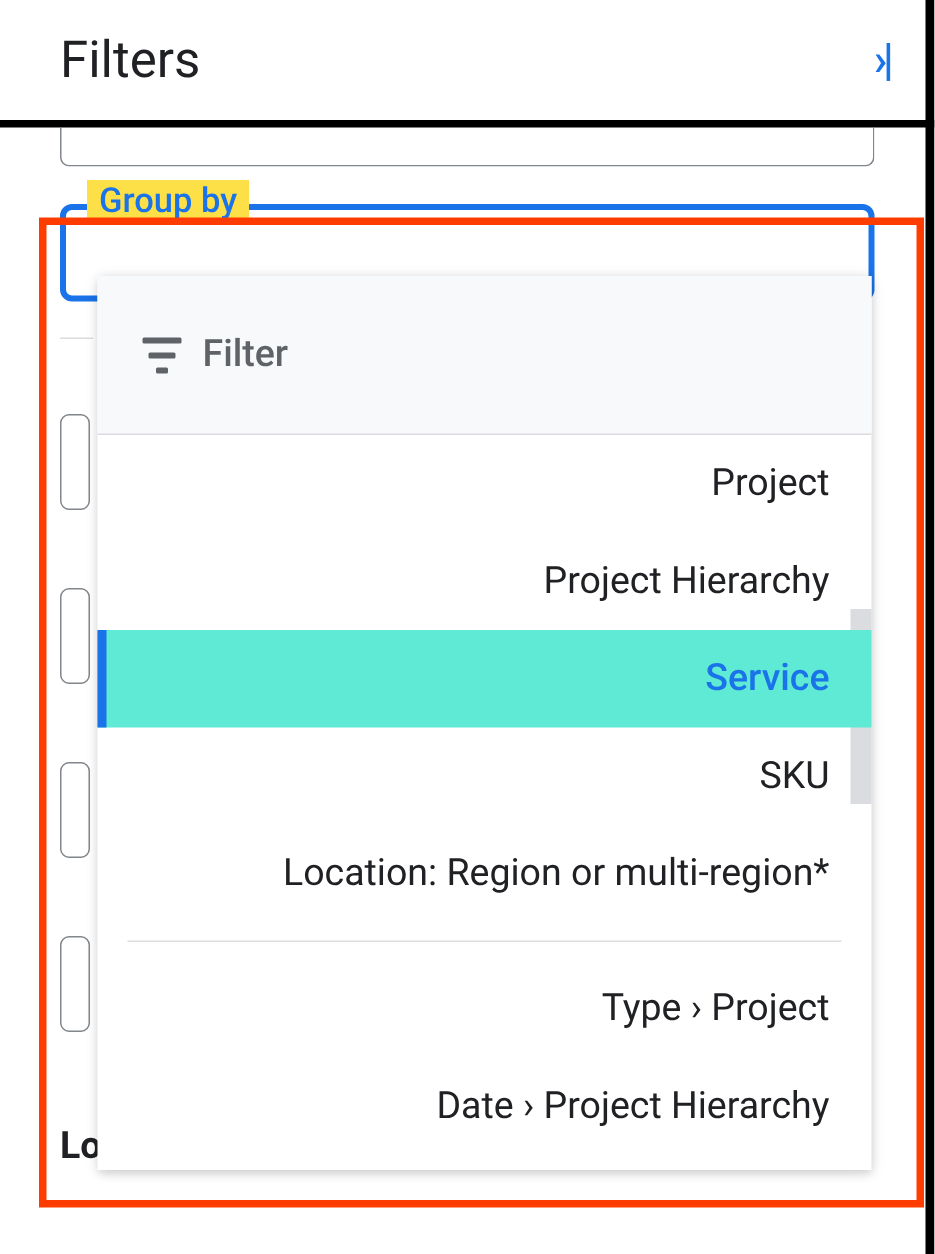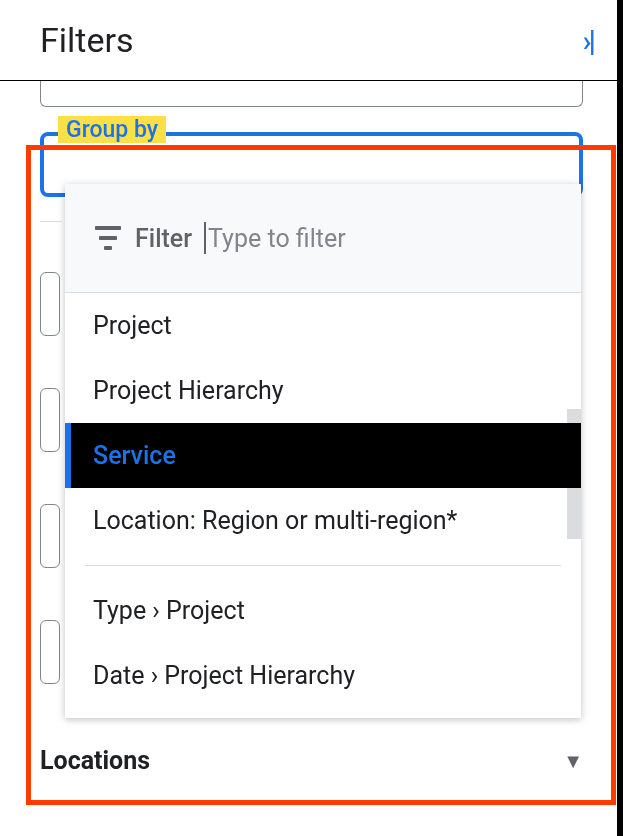--- a/index.html
+++ b/index.html
@@ -13,21 +13,21 @@
       height: 836px;
       background: #fff;
       position: relative;
       overflow: hidden;
     }
     .header {
       display: flex;
       justify-content: space-between;
       align-items: center;
       padding: 20px 30px 20px 40px;
-      border-bottom: 1px solid #000000;
+      border-bottom: 5px solid #000000;
     }
     .header-title {
       font-size: 34px;
       font-weight: 400;
       color: #202124;
     }
     .collapse-btn {
       color: #1a73e8;
       font-size: 30px;
       font-weight: 500;
@@ -132,23 +132,24 @@
       font-weight: 400;
     }
     .option-list {
       position: relative;
     }
     .option-item {
       padding: 18px 28px;
       font-size: 25px;
       color: #202124;
       cursor: pointer;
+      text-align: right;
     }
     .option-item.selected {
-      background: #000000;
+      background: #5eead4;
       color: #1a73e8;
       font-weight: 500;
       position: relative;
     }
     .option-item.selected::before {
       content: '';
       position: absolute;
       left: 0;
       top: 0;
       bottom: 0;
@@ -244,30 +245,27 @@
 </div>
 
 <div class="dropdown-panel">
   <div class="filter-bar">
     <div class="filter-icon">
       <span></span>
         <span></span>
         <span></span>
     </div>
     <div class="filter-label">Filter</div>
-    <div class="filter-input-wrapper">
-      <div class="filter-cursor"></div>
-      <div class="filter-placeholder">Type to filter</div>
-    </div>
   </div>
   <div class="option-list">
     <div class="scroll-indicator"></div>
     <div class="option-item">Project</div>
     <div class="option-item">Project Hierarchy</div>
     <div class="option-item selected">Service</div>
+    <div class="option-item">SKU</div>
     <div class="option-item">Location: Region or multi-region*</div>
     <hr class="option-divider">
     <div class="option-item">Type › Project</div>
     <div class="option-item">Date › Project Hierarchy</div>
   </div>
 </div>
 
 <div class="highlight-frame"></div>
 
 </body></html>

